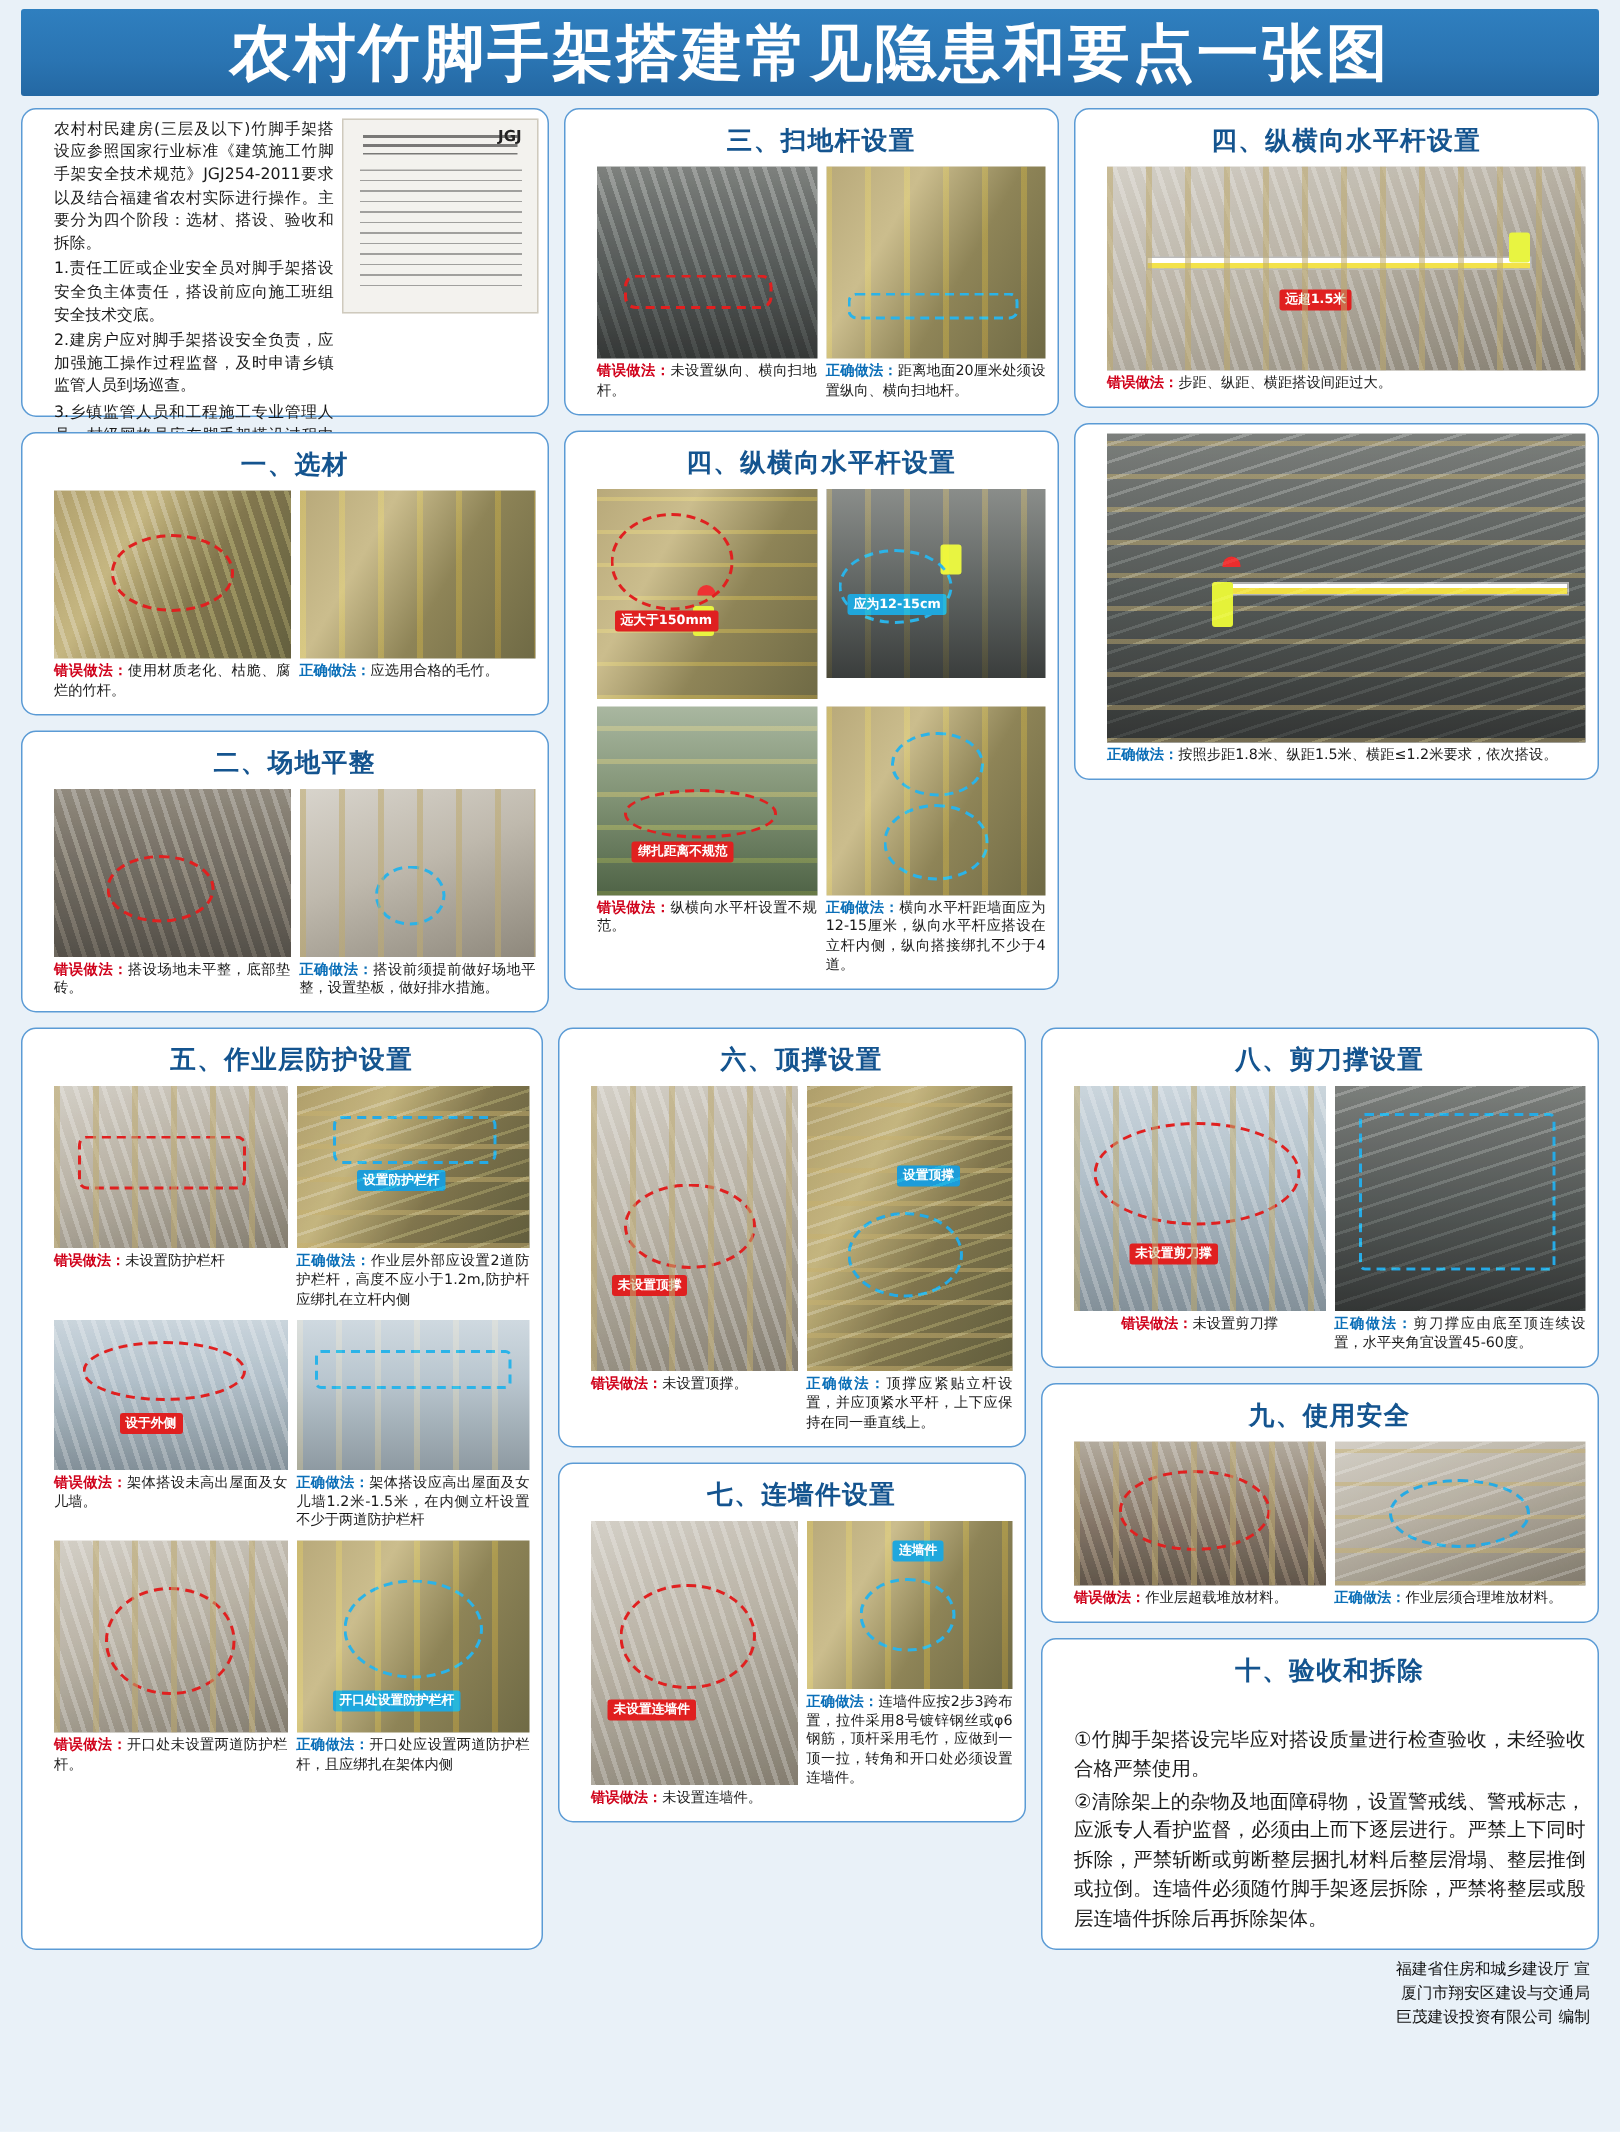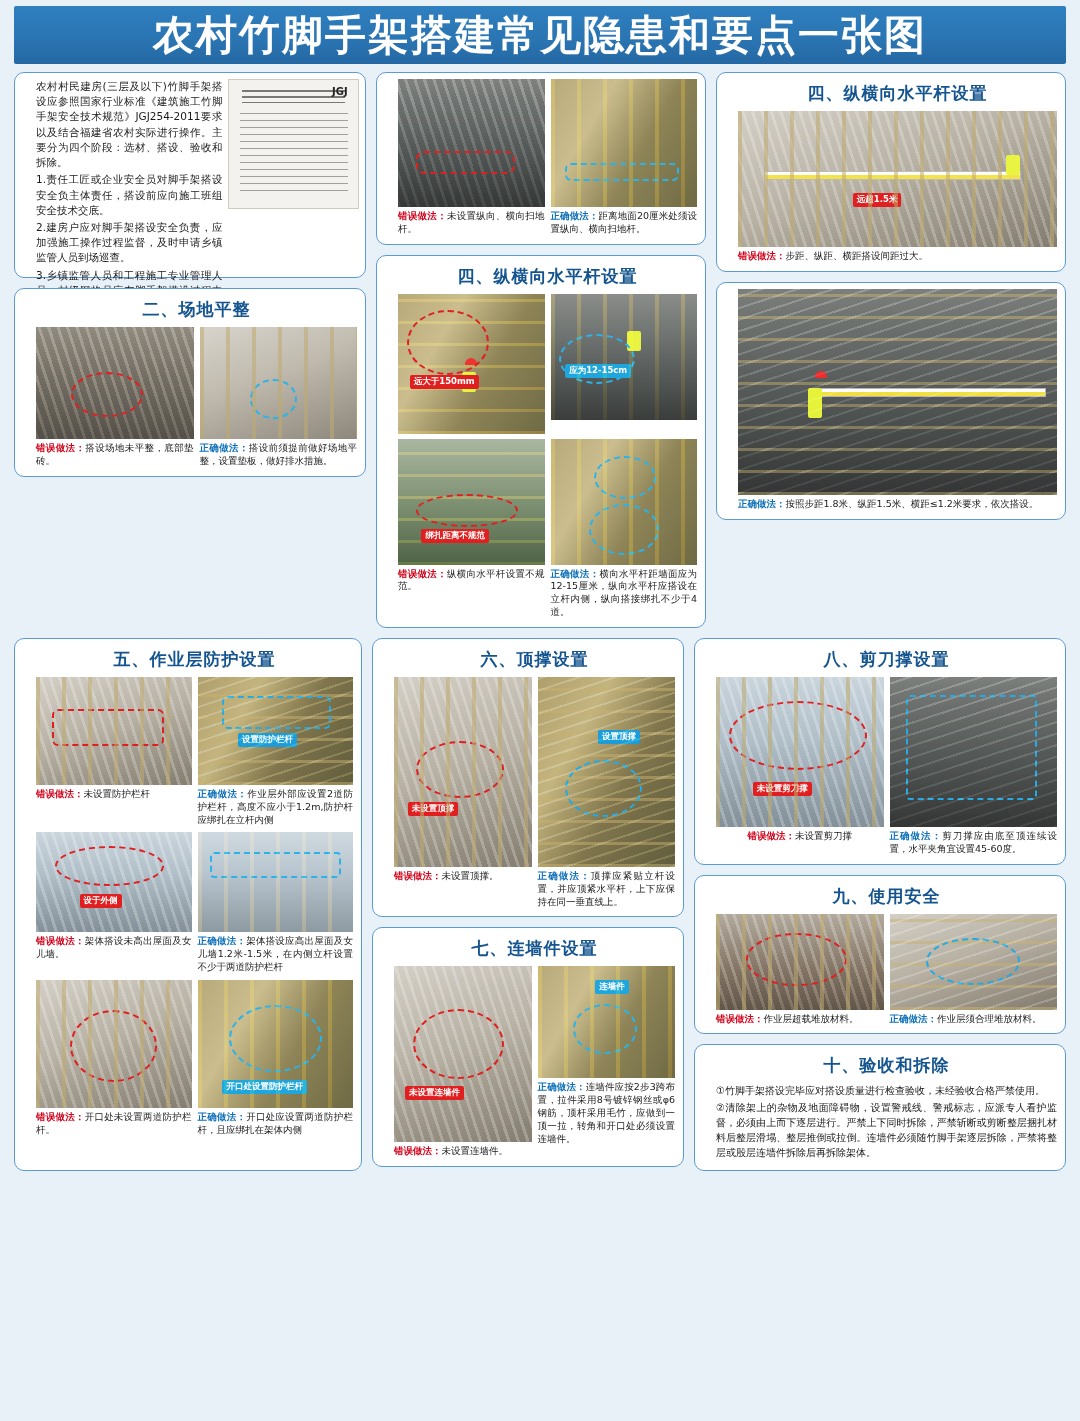--- a/index.html
+++ b/index.html
@@ -97,21 +97,21 @@
     background:repeating-linear-gradient(180deg, rgba(40,40,40,.6) 0 2px, rgba(0,0,0,0) 2px 6px);}
   .doc-badge{position:absolute;right:8%;top:5%;font-size:10px;font-weight:bold;color:#222;}
 
   .vest{position:absolute;width:14px;height:20px;background:#e8f441;border-radius:2px;}
   .helmet{position:absolute;width:12px;height:7px;background:#e33;border-radius:7px 7px 0 0;}
   .tape{position:absolute;height:7px;background:linear-gradient(180deg,#fff 0 45%,#f3e24a 45% 100%);border:1px solid #bbb;}
 
   .footer{
     margin-top:6px;text-align:right;font-size:10.5px;line-height:1.5;color:#111;padding-right:6px;
   }
-  .note{font-size:10px;line-height:1.5;text-align:justify;}
+  .note{font-size:13px;line-height:1.5;text-align:justify;margin-top:20px;}
   .note p{margin:0 0 2px 0;}
 </style>
 </head>
 <body>
 
 <div class="poster">
 
   <div class="title-bar">
     <h1>农村竹脚手架搭建常见隐患和要点一张图</h1>
   </div>
@@ -131,20 +131,39 @@
           <div style="flex:1;">
             <div class="ph p-doc" style="height:128px;border:1px solid #cfcabd;">
               <div class="doc-badge">JGJ</div>
               <div class="doc-head"></div>
               <div class="doc-lines"></div>
             </div>
           </div>
         </div>
       </div>
 
+      <div class="panel">
+        <div class="panel-title">一、选材</div>
+        <div class="imgs">
+          <div class="imgcell">
+            <div class="ph p-bamboo stripes" style="height:112px;">
+              <div class="mark-ellipse-red" style="left:24%;top:26%;width:52%;height:46%;"></div>
+            </div>
+            <div class="cap">
+              <span class="bad">错误做法：</span><span>使用材质老化、枯脆、腐烂的竹杆。</span>
+            </div>
+          </div>
+          <div class="imgcell">
+            <div class="ph p-bamboo stripes2 vpoles" style="height:112px;"></div>
+            <div class="cap">
+              <span class="good">正确做法：</span><span>应选用合格的毛竹。</span>
+            </div>
+          </div>
+        </div>
+      </div>
 
       <div class="panel">
         <div class="panel-title">二、场地平整</div>
         <div class="imgs">
           <div class="imgcell">
             <div class="ph p-ground stripes" style="height:112px;">
               <div class="mark-ellipse-red" style="left:22%;top:40%;width:46%;height:40%;"></div>
             </div>
             <div class="cap">
               <span class="bad">错误做法：</span><span>搭设场地未平整，底部垫砖。</span>
@@ -158,20 +177,21 @@
               <span class="good">正确做法：</span><span>搭设前须提前做好场地平整，设置垫板，做好排水措施。</span>
             </div>
           </div>
         </div>
       </div>
     </div>
 
     <div class="col" style="width:330px;">
 
       <div class="panel">
+        <div class="panel-title">三、扫地杆设置</div>
         <div class="imgs">
           <div class="imgcell">
             <div class="ph p-dark stripes" style="height:128px;">
               <div class="mark-rect-red" style="left:12%;top:56%;width:68%;height:18%;border-radius:8px;"></div>
             </div>
             <div class="cap">
               <span class="bad">错误做法：</span><span>未设置纵向、横向扫地杆。</span>
             </div>
           </div>
           <div class="imgcell">
@@ -419,14 +439,19 @@
       <div class="panel">
         <div class="panel-title">十、验收和拆除</div>
         <div class="note">
           <p>①竹脚手架搭设完毕应对搭设质量进行检查验收，未经验收合格严禁使用。</p>
           <p>②清除架上的杂物及地面障碍物，设置警戒线、警戒标志，应派专人看护监督，必须由上而下逐层进行。严禁上下同时拆除，严禁斩断或剪断整层捆扎材料后整层滑塌、整层推倒或拉倒。连墙件必须随竹脚手架逐层拆除，严禁将整层或殷层连墙件拆除后再拆除架体。</p>
         </div>
       </div>
     </div>
   </div>
 
+  <div class="footer">
+    <div>福建省住房和城乡建设厅 宣</div>
+    <div>厦门市翔安区建设与交通局</div>
+    <div>巨茂建设投资有限公司 编制</div>
+  </div>
 
 </div>
 
 </body></html>

